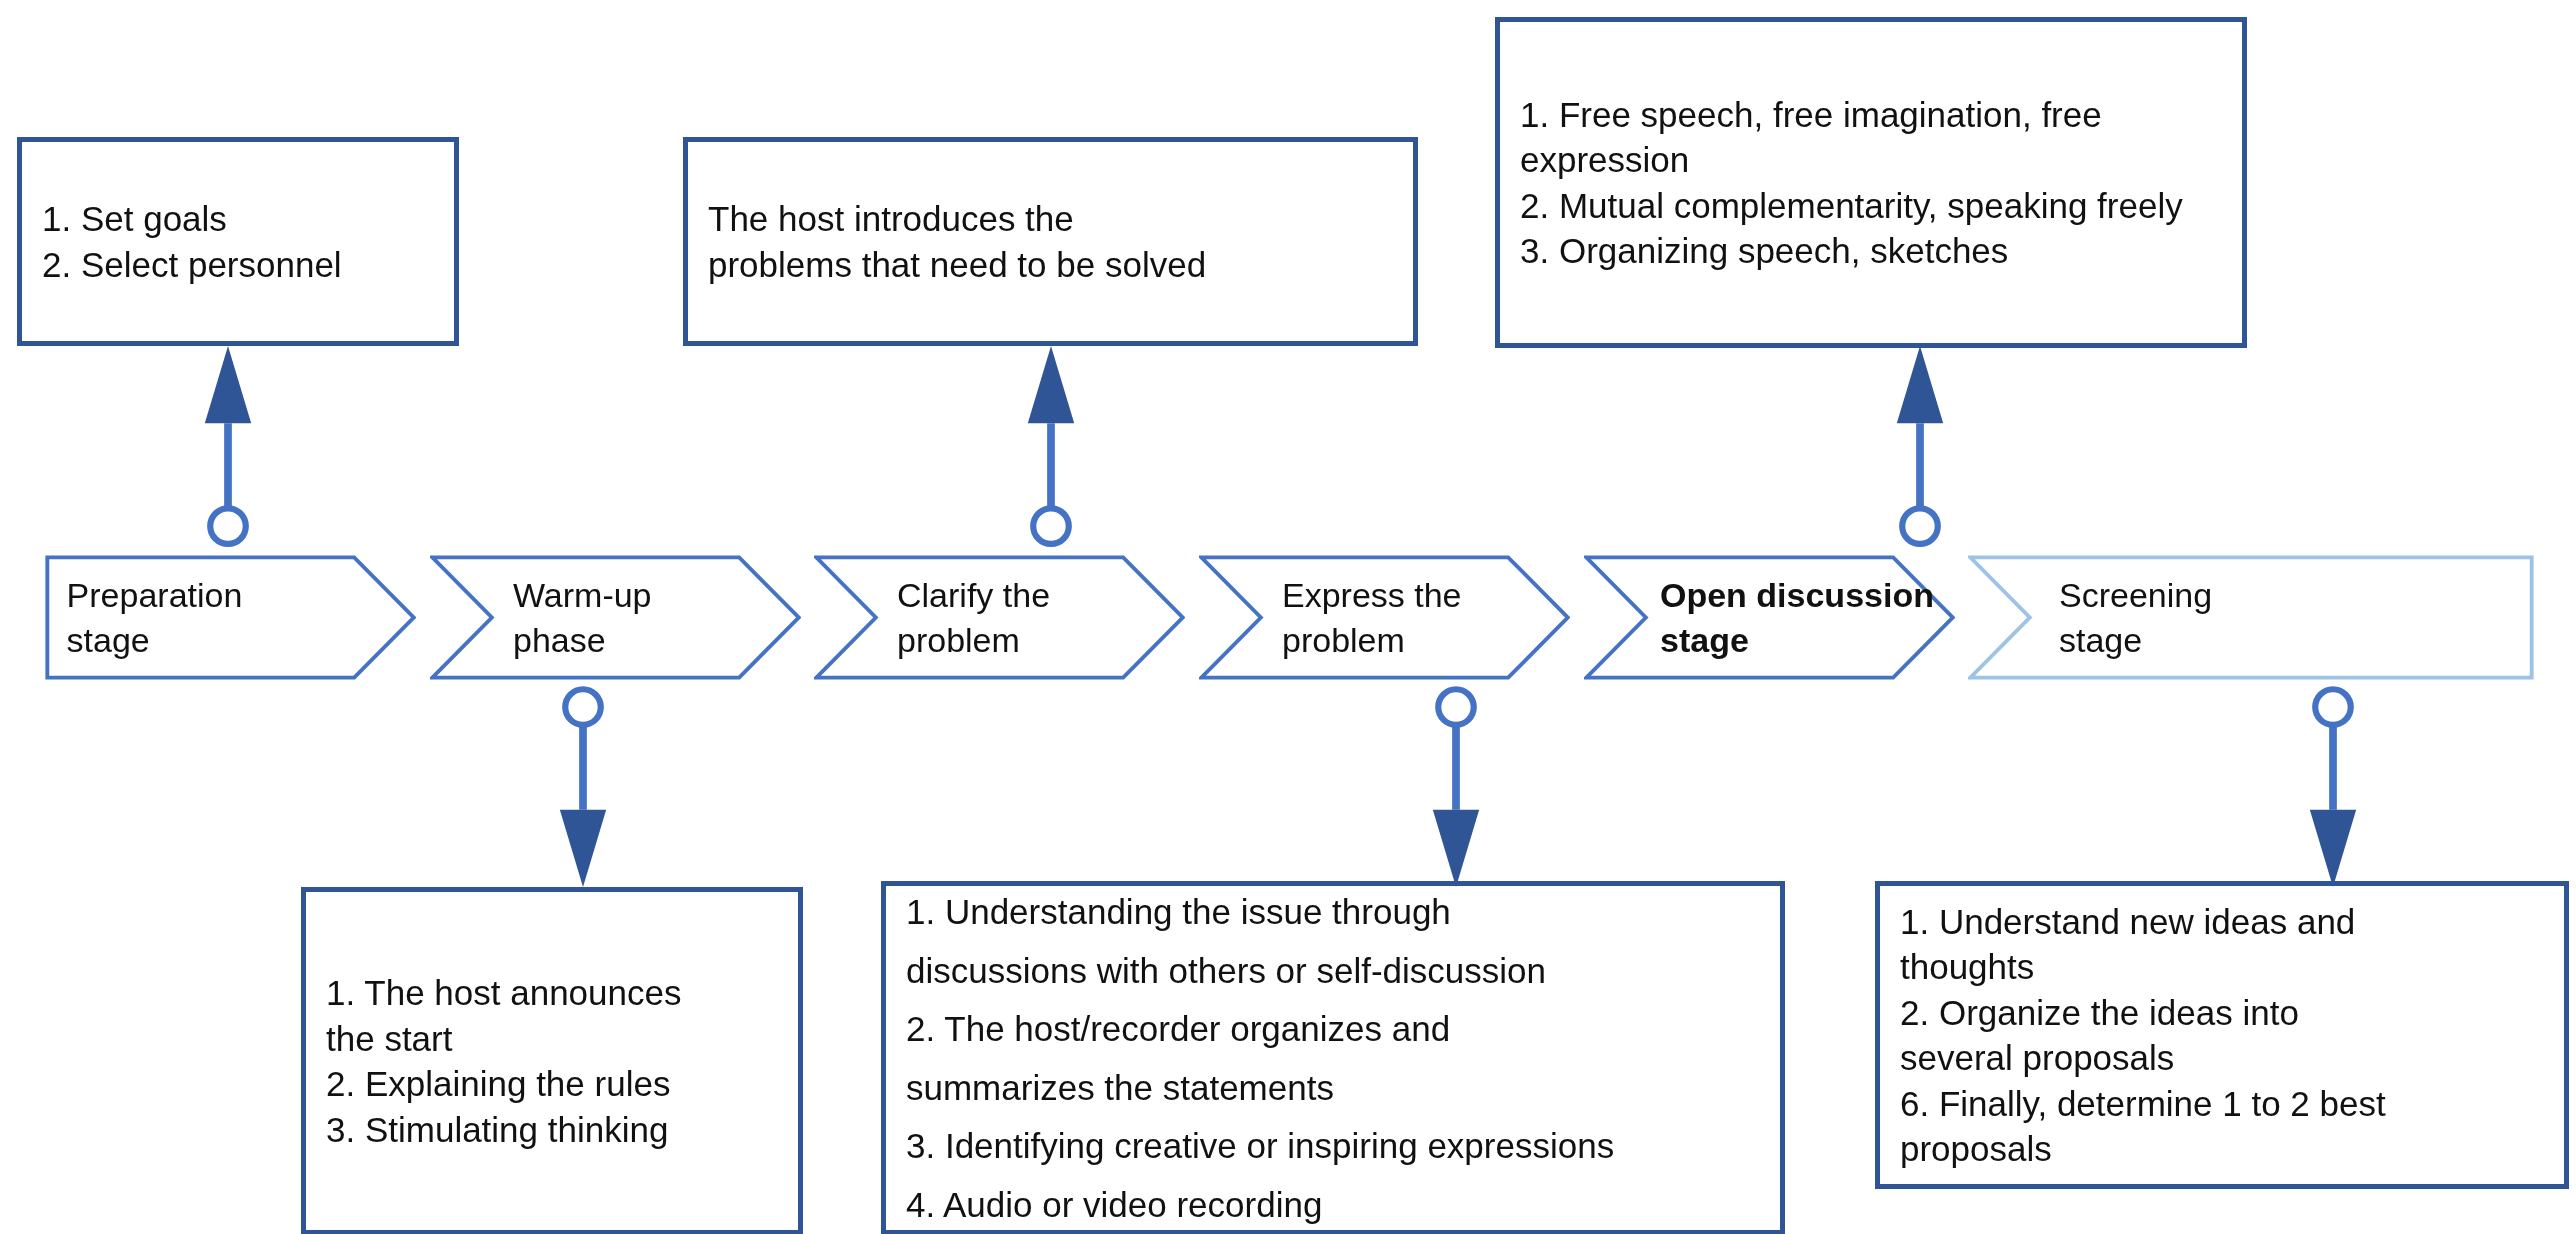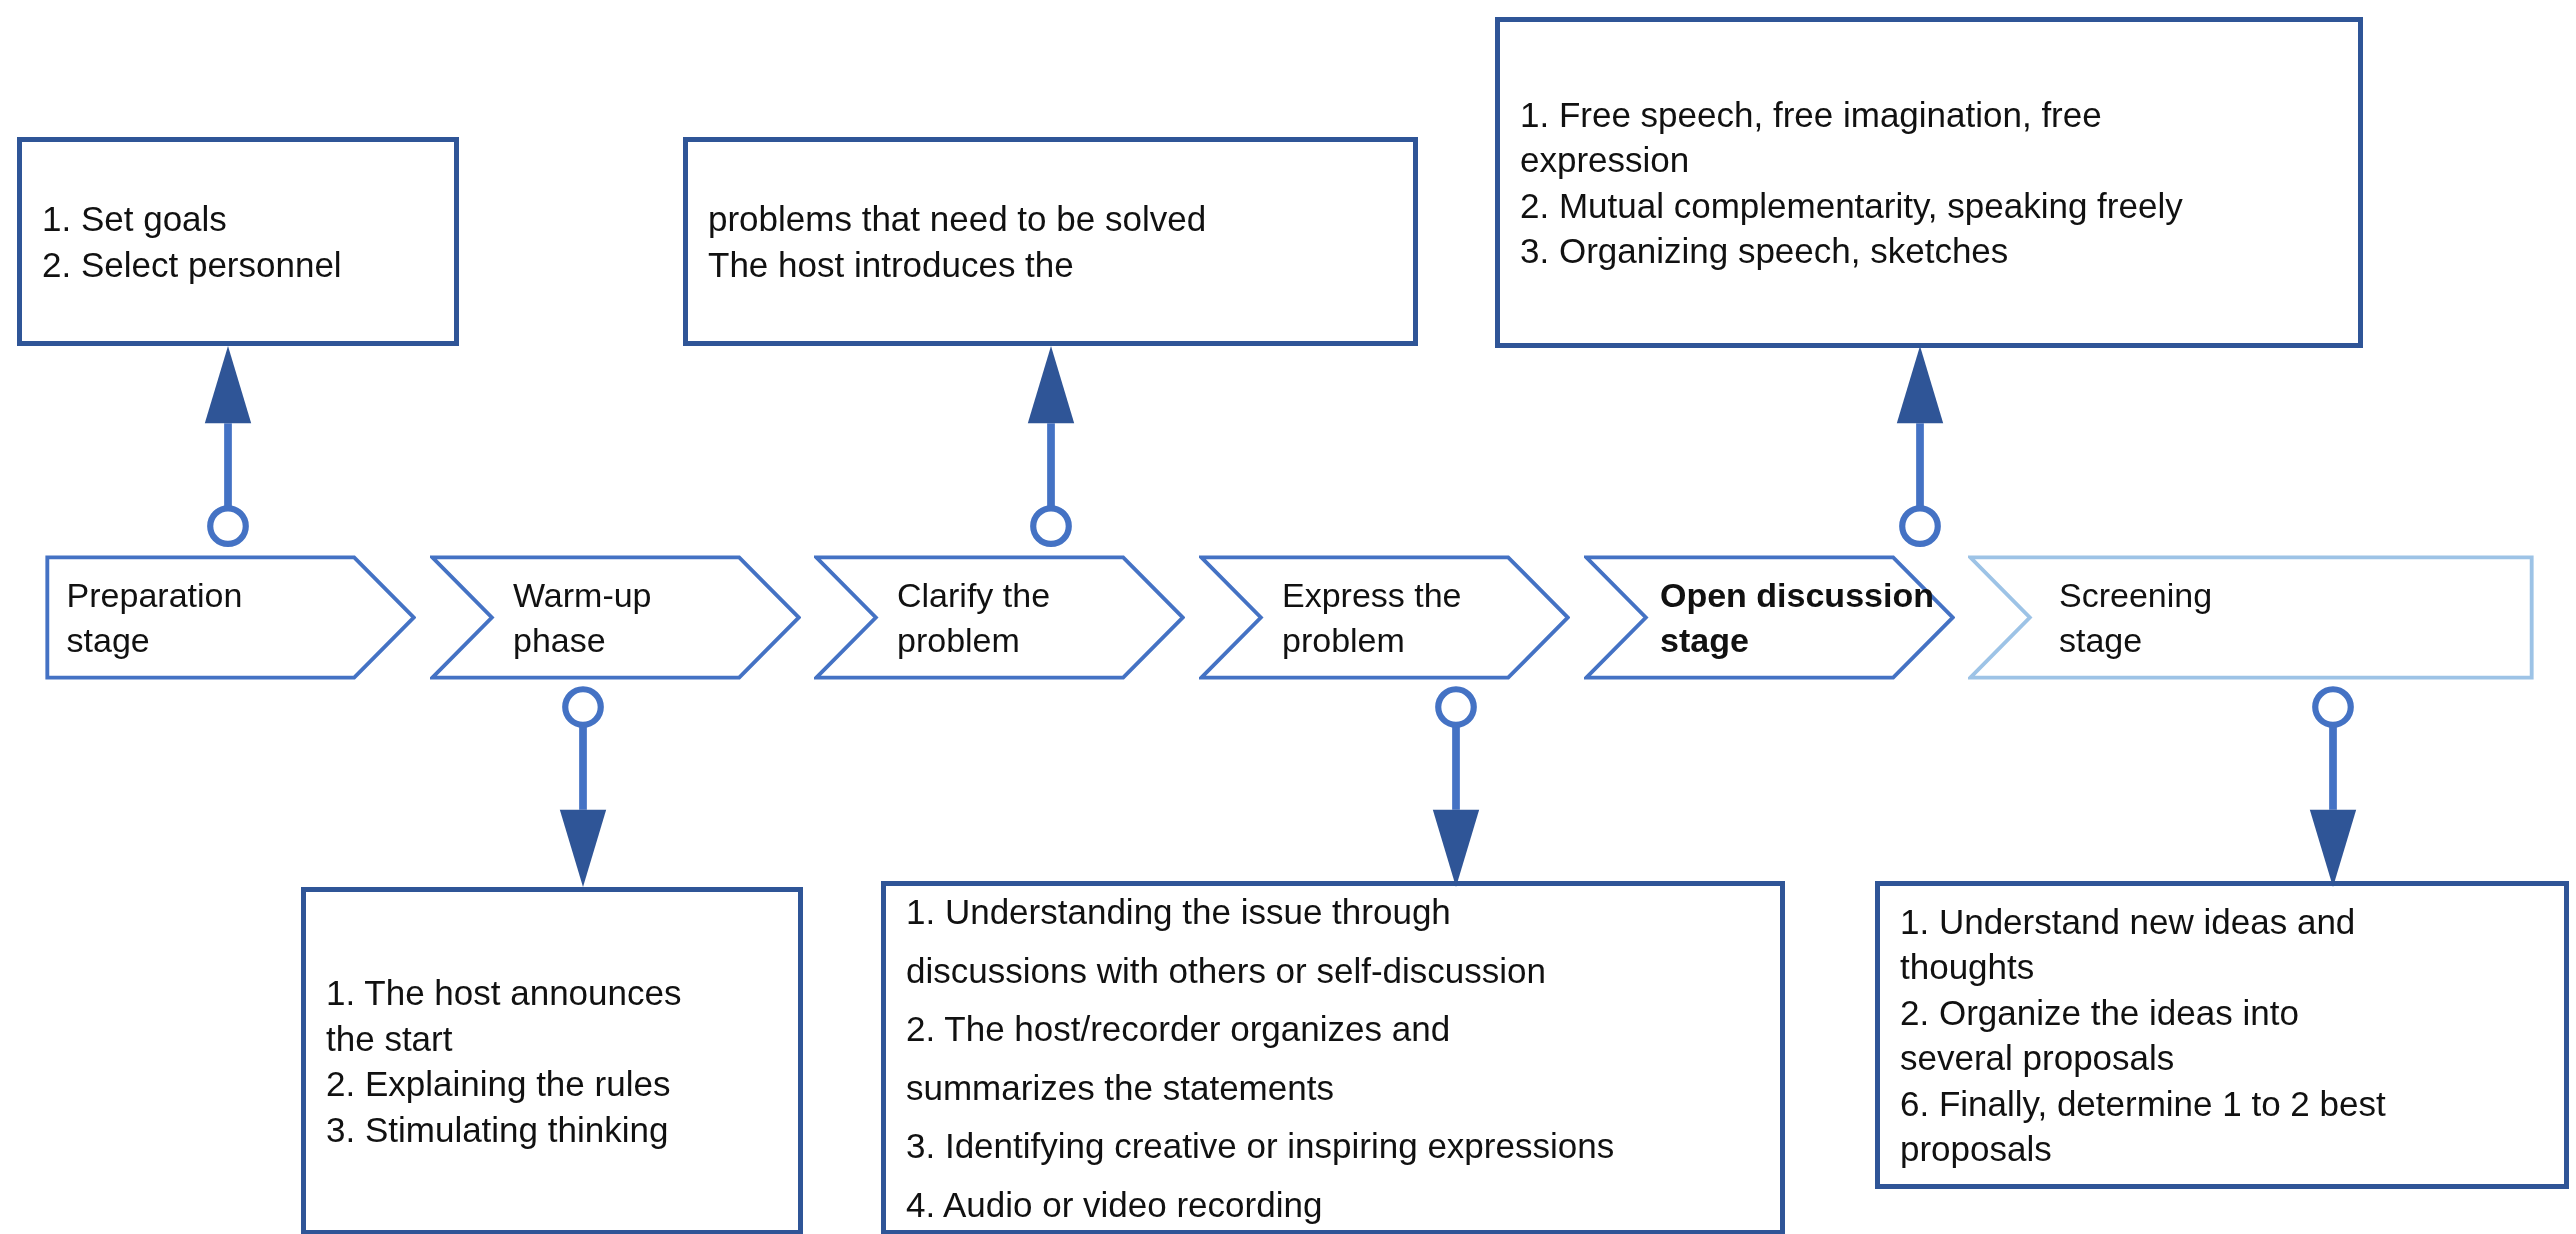--- a/index.html
+++ b/index.html
@@ -33,21 +33,21 @@
     font-size: 35px;
     line-height: 1.30;
     color: #111111;
     white-space: pre-wrap;
     padding: 0 14px;
   }
 
   
   #box-prep      { left: 17px;   top: 137px;  width: 442px;  height: 209px; }
   #box-clarify   { left: 683px;  top: 137px;  width: 735px;  height: 209px; }
-  #box-open      { left: 1495px; top: 17px;   width: 868px; height: 331px; }
+  #box-open      { left: 1495px; top: 17px;   width: 752px; height: 331px; }
   #box-warmup    { left: 301px;  top: 887px; width: 502px;  height: 348px; }
   #box-express   { left: 881px; top: 881px; width: 904px; height: 354px; gap: 13px; }
   #box-screen    { left: 1875px; top: 881px; width: 694px;  height: 308px; }
 
   #box-prep .line,
   #box-clarify .line,
   #box-open .line,
   #box-warmup .line,
   #box-express .line,
   #box-screen .line { padding-left: 20px; padding-right: 10.8px; }
@@ -86,22 +86,22 @@
 <body>
 
 <div id="stage">
 
   <div class="callout" id="box-prep">
     <div class="line">1. Set goals</div>
     <div class="line">2. Select personnel</div>
   </div>
 
   <div class="callout" id="box-clarify">
+    <div class="line">The host introduces the</div>
     <div class="line">problems that need to be solved</div>
-    <div class="line">The host introduces the</div>
   </div>
 
   <div class="callout" id="box-open">
     <div class="line">1. Free speech, free imagination, free</div>
     <div class="line">expression</div>
     <div class="line">2. Mutual complementarity, speaking freely</div>
     <div class="line">3. Organizing speech, sketches</div>
   </div>
 
   <div class="callout" id="box-warmup">

